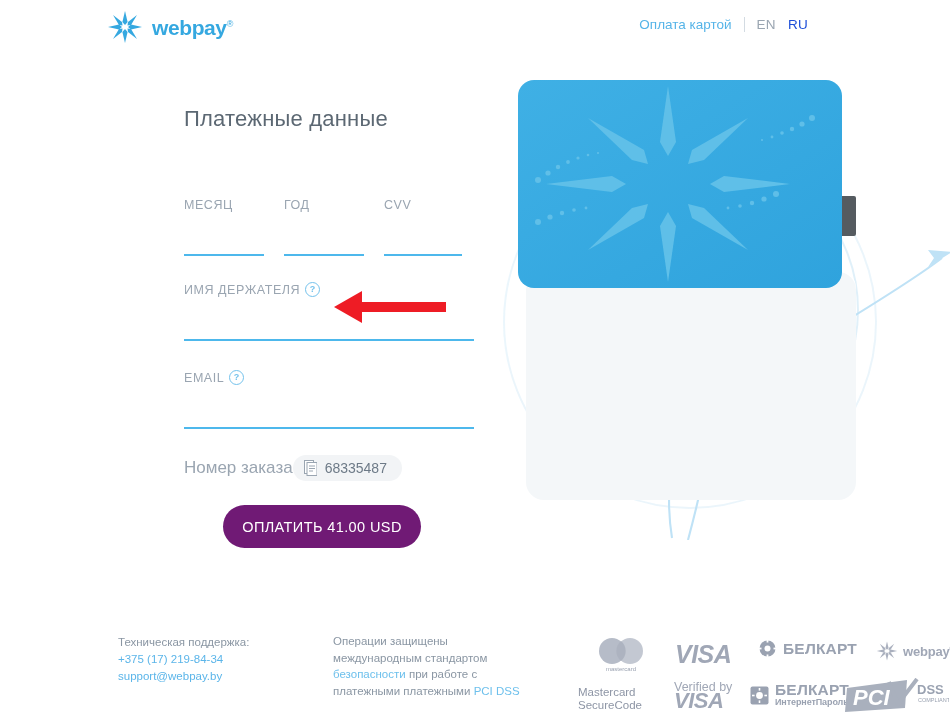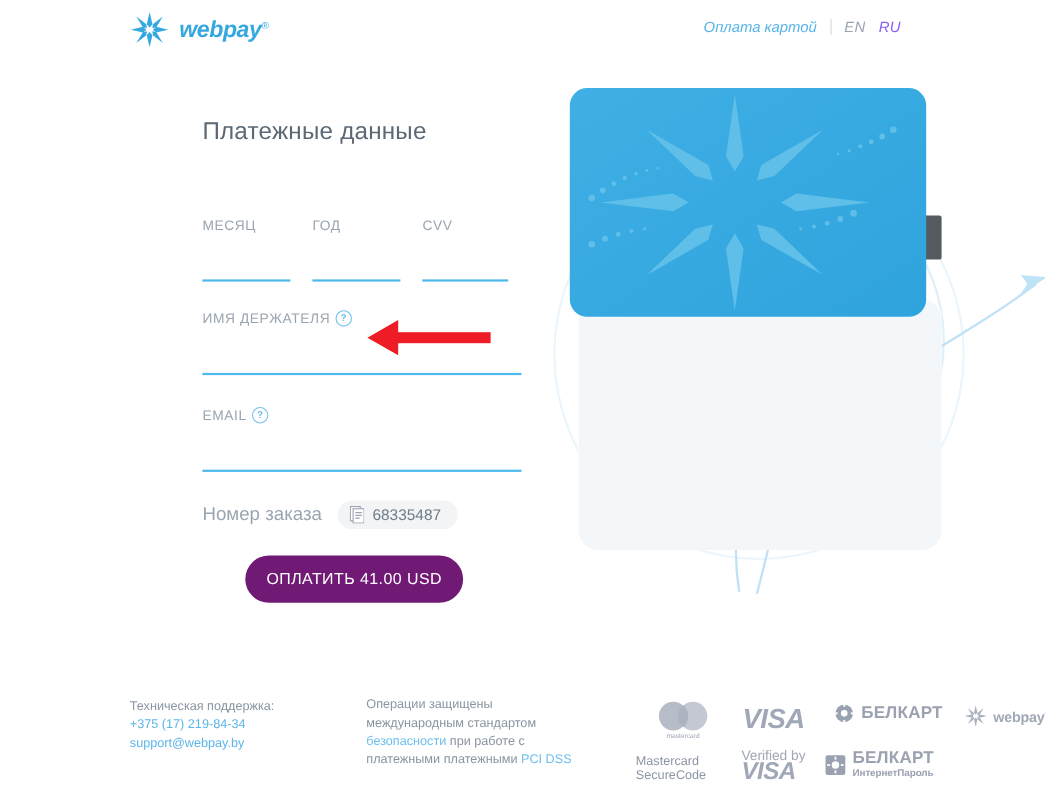--- a/index.html
+++ b/index.html
@@ -13,24 +13,23 @@
     font-family: "Liberation Sans", sans-serif;
     color: #7b8794;
     position: relative;
     overflow: hidden;
     -webkit-font-smoothing: antialiased;
   }
 
   
   .header {
     position: absolute;
-    top: 0; left: 11px;
+    top: 0; left: 0;
     width: 828px;
     height: 56px;
-    font-style: italic;
   }
   .logo-wrap {
     position: absolute;
     left: 105px;
     top: 9px;
     display: flex;
     align-items: center;
     gap: 7px;
   }
   .logo-star { width: 40px; height: 36px; display: block; }
@@ -66,21 +65,21 @@
     background: #d3dbe2;
     margin: 0 12px;
   }
   .lang {
     color: #9aa5b1;
     cursor: pointer;
     margin-right: 12px;
     letter-spacing: 0.3px;
   }
   .lang.active {
-    color: #8b5cf6;
+    color: #1d4ed8;
   }
 
   
   .bg-art {
     position: absolute;
     left: 500px;
     top: 60px;
     width: 450px;
     height: 480px;
     pointer-events: none;
@@ -147,21 +146,20 @@
   .row3 .field-label { margin-bottom: 23px; }
 
   .card-number-field { margin-bottom: 29px; }
   .holder-field { margin-bottom: 29px; }
   .email-field { }
 
   
   .order-row {
     display: flex;
     align-items: center;
-    gap: 14px;
     margin-bottom: 24px;
   }
   .order-label {
     font-size: 17px;
     color: #9aa5b1;
   }
   .order-badge {
     background: #f2f4f6;
     border-radius: 14px;
     padding: 5px 15px 5px 11px;
@@ -528,15 +526,24 @@
           <polygon points="37,18 26,15.4 23,18 26,20.6"></polygon>
           <polygon points="8,6 17,13 17.5,16.5 14,16"></polygon>
           <polygon points="32,30 23,23 22.5,19.5 26,20"></polygon>
           <polygon points="32,6 23,13 22.5,16.5 26,16"></polygon>
           <polygon points="8,30 17,23 17.5,19.5 14,20"></polygon>
         </g>
       </svg>
       <span class="webpay-foot"><span>webpay</span><span style="font-size:7px; vertical-align:super;">®</span></span>
     </div>
 
+    <div class="logo-cell" style="left:275px; top:50px;">
+      <svg width="104" height="36" viewBox="0 0 104 36">
+        <polygon points="2,10 62,2 60,30 0,34" fill="#a9b0bd"></polygon>
+        <text x="8" y="27" font-size="22" font-weight="bold" font-style="italic" fill="#ffffff" font-family="Liberation Sans, sans-serif">PCI</text>
+        <path d="M44 4 L53 26 L72 1" stroke="#a9b0bd" stroke-width="4" fill="none"></path>
+        <text x="72" y="16" font-size="13" font-weight="bold" fill="#9aa2b1" font-family="Liberation Sans, sans-serif">DSS</text>
+        <text x="73" y="24" font-size="5.5" fill="#9aa2b1" font-family="Liberation Sans, sans-serif">COMPLIANT</text>
+      </svg>
+    </div>
 
   </div>
 </div>
 
 </body></html>

